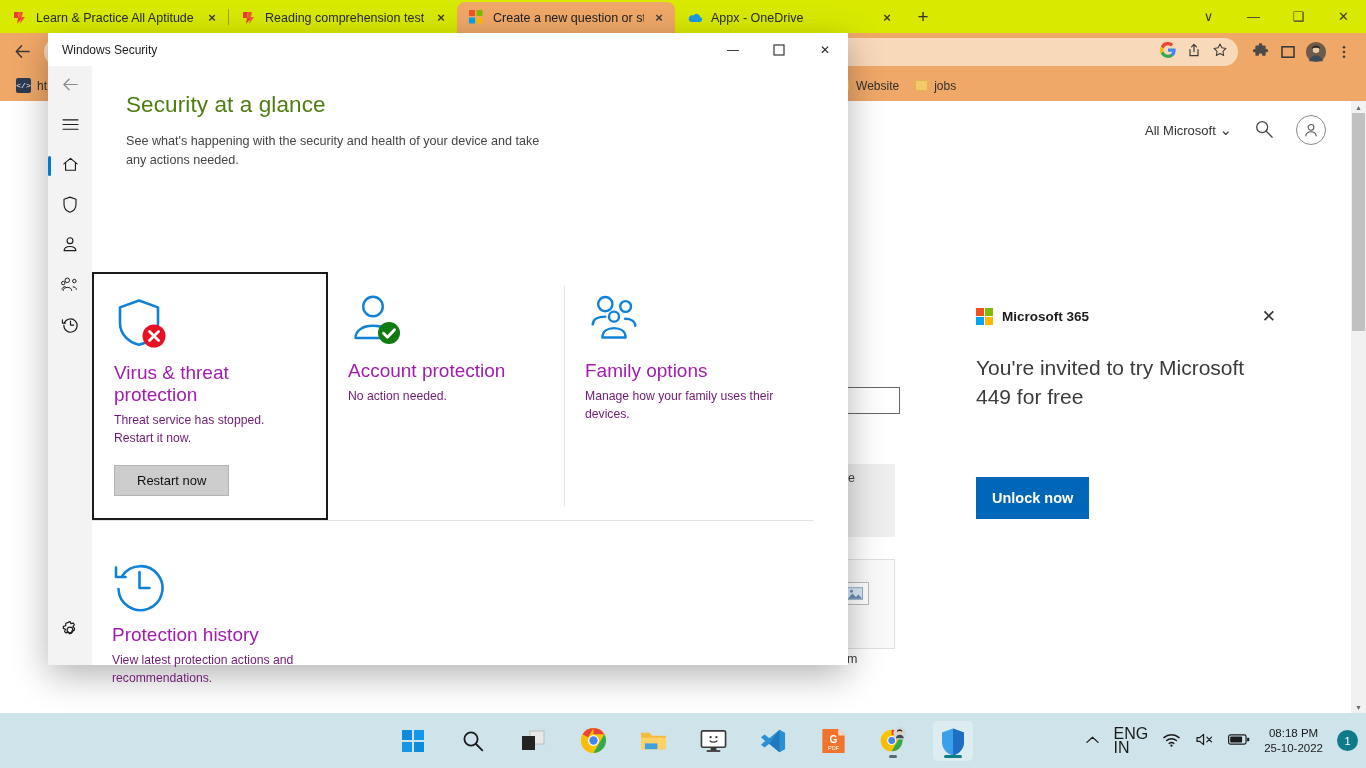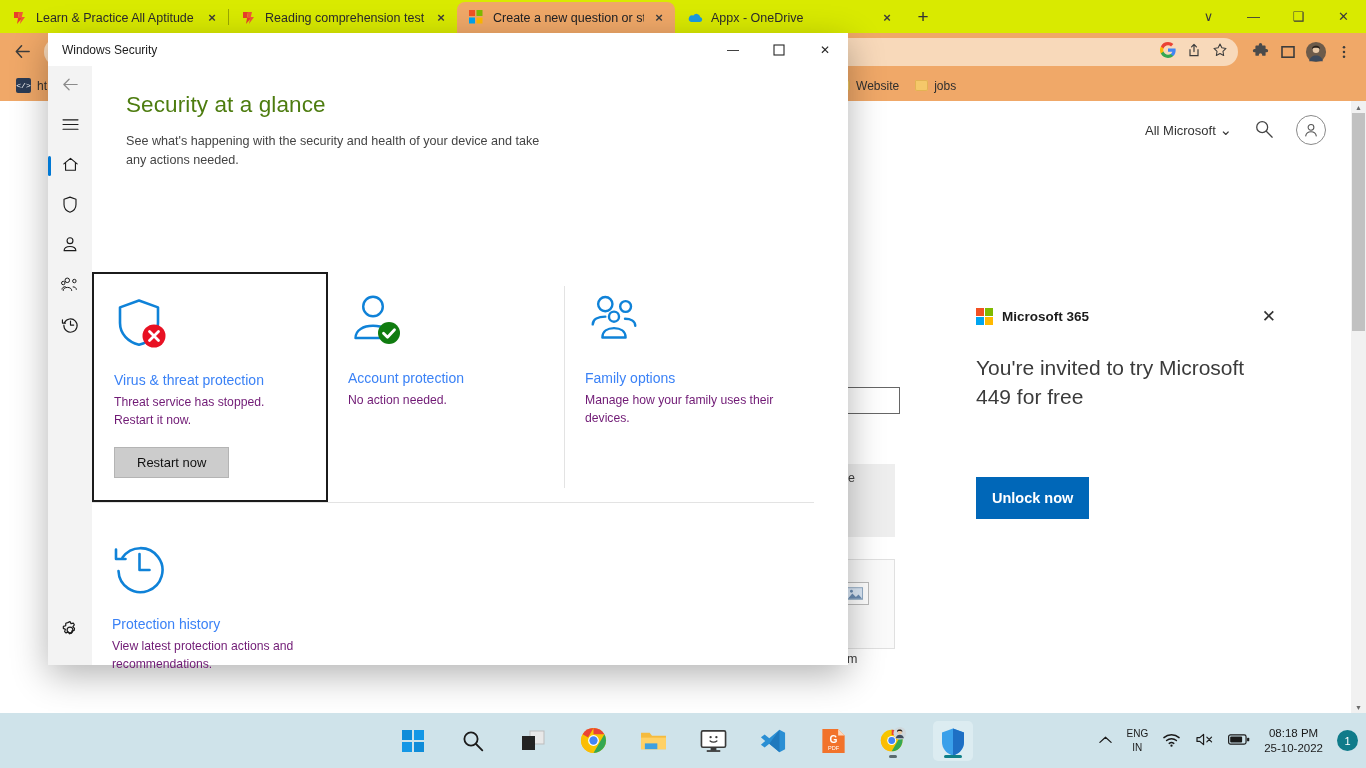--- a/index.html
+++ b/index.html
@@ -113,41 +113,41 @@
 
   .ws-main { flex:1; background:#ffffff; padding: 26px 0 0 34px; position:relative; }
   .ws-h1 { font-size: 22.5px; font-weight: 400; color: #4d7c0f; letter-spacing: .1px; }
   .ws-sub { margin-top: 14px; font-size: 12.6px; line-height: 19px; color: #444; max-width: 420px; }
 
   .cards { position:absolute; left: 0px; top: 206px; width: 722px; }
   .card-row { display:flex; }
   .card { width: 236px; padding: 22px 22px 22px 20px; position: relative; }
   .card.bordered { border: 2px solid #1b1b1b; }
   .card-icon { height: 62px; }
-  .card-title { font-size: 14px; color: #3b82f6; margin-top: 14px; }
+  .card-title { font-size: 19px; color: #a21caf; margin-top: 4px; }
   .card-desc { font-size: 12.2px; color: #701a75; line-height: 18px; margin-top: 5px; }
   .card-btn {
     margin-top: 18px; background: #cccccc; border: 1px solid #b4b4b4; color:#101010;
     font-size: 13px; padding: 7px 22px; font-family: "Liberation Sans", sans-serif;
   }
   .vdiv { width:1px; background:#e3e3e3; margin: 14px 0; }
   .hdiv { height:1px; background:#e3e3e3; }
 
   
   .taskbar {
     position:absolute; left:0; bottom:0; width:1366px; height:55px; background:#cfe3ea;
     display:flex; align-items:center; justify-content:center; gap: 20px;
   }
   .tb-app { width: 40px; height: 40px; display:flex;align-items:center;justify-content:center; position:relative; border-radius:5px;}
   .tb-app.active { background: #dcecf1; }
   .tb-app.active::after { content:""; position:absolute; bottom:3px; left:11px; width:18px; height:3px; background:#0e7f87; border-radius:2px;}
   .tb-app.running::after { content:""; position:absolute; bottom:3px; left:16px; width:8px; height:3px; background:#5a6b70; border-radius:2px;}
   .tray { position:absolute; right: 8px; bottom:0; height:55px; display:flex; align-items:center; gap:14px;
     font-size: 11.5px; color:#1a1a1a; }
-  .tray-lang { text-align:center; line-height:14px; font-size:10px; }
+  .tray-lang { text-align:left; line-height:14px; font-size:16px; }
   .tray-clock { text-align:center; line-height:15px; font-size:11.5px; }
   .tray-badge { width:21px;height:21px;border-radius:50%;background:#0f7b8a;color:#fff;font-size:11px;
      display:flex;align-items:center;justify-content:center;}
 </style>
 </head>
 <body>
 
 <div id="browser">
 
   <div class="tabstrip">

